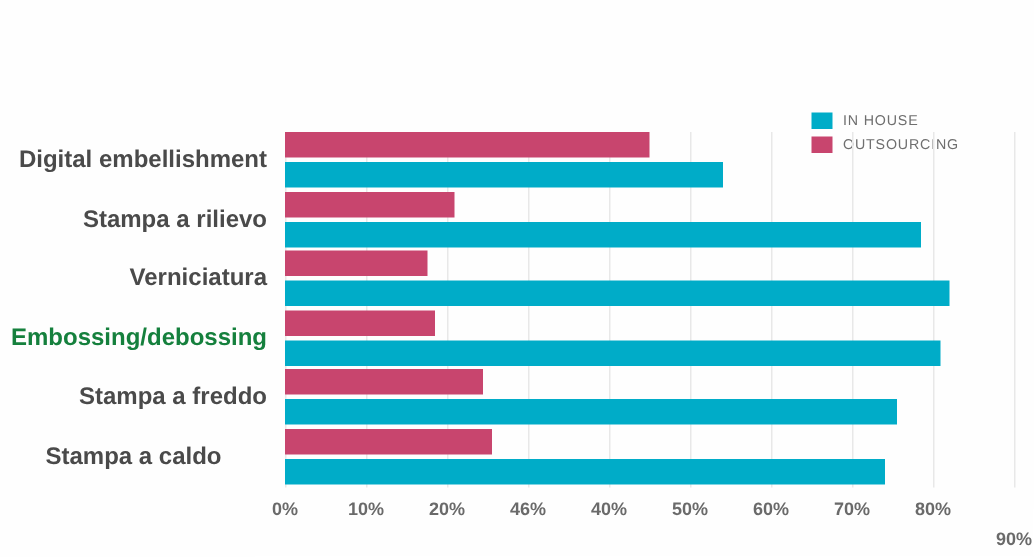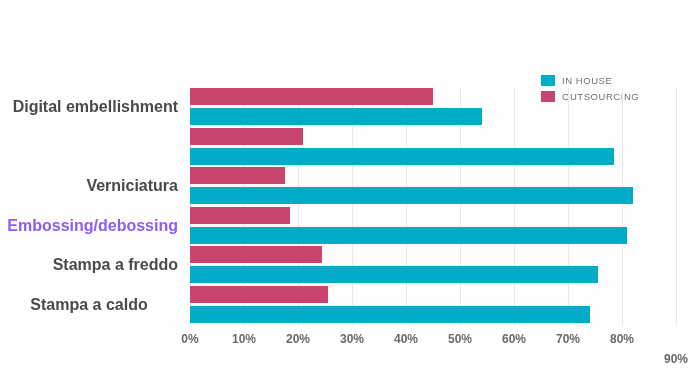--- a/index.html
+++ b/index.html
@@ -137,22 +137,23 @@
       <span class="legend-label">IN HOUSE</span>
     </div>
     <div class="legend-item">
       <span class="legend-swatch" style="background: rgb(200, 69, 110);"></span>
       <span class="legend-label">OUTSOURCING</span>
     </div>
   </div>
 
   <div class="cat-labels">
       <div class="cat-label" style="color: rgb(74, 74, 74); top: 12px;">Digital embellishment</div>
+      <div class="cat-label" style="color: rgb(74, 74, 74); top: 51.5px;">Stampa a rilievo</div>
       <div class="cat-label" style="color: rgb(74, 74, 74); top: 91px;">Verniciatura</div>
-      <div class="cat-label" style="color: #8b5cf6; top: 130.5px;">Embossing/debossing</div>
+      <div class="cat-label" style="color: #15803d; top: 130.5px;">Embossing/debossing</div>
       <div class="cat-label" style="color: rgb(74, 74, 74); top: 170px; margin-left: 36px;">Stampa a freddo</div>
       <div class="cat-label" style="color: rgb(74, 74, 74); top: 209.5px; text-align: center;">Stampa a caldo</div>
     </div>
 
   <div class="plot">
     <div class="gridlines">
         <div class="gridline" style="left: 0px; background: rgb(232, 232, 232);"></div>
         <div class="gridline" style="left: 54px; background: rgb(232, 232, 232);"></div>
         <div class="gridline" style="left: 108px; background: rgb(232, 232, 232);"></div>
         <div class="gridline" style="left: 162px; background: rgb(232, 232, 232);"></div>
@@ -188,21 +189,21 @@
           <div class="bar outsourcing" style="width: 137.7px; background: rgb(200, 69, 110);"></div>
           <div class="bar inhouse" style="width: 399.6px; background: rgb(0, 172, 200);"></div>
         </div>
       </div>
   </div>
 
   <div class="xaxis">
       <div class="xtick" style="color: rgb(106, 106, 106); left: 0px;">0%</div>
       <div class="xtick" style="color: rgb(106, 106, 106); left: 54px;">10%</div>
       <div class="xtick" style="color: rgb(106, 106, 106); left: 108px;">20%</div>
-      <div class="xtick" style="color: rgb(106, 106, 106); left: 162px;">30%</div>
+      <div class="xtick" style="color: rgb(106, 106, 106); left: 162px;">46%</div>
       <div class="xtick" style="color: rgb(106, 106, 106); left: 216px;">40%</div>
       <div class="xtick" style="color: rgb(106, 106, 106); left: 270px;">50%</div>
       <div class="xtick" style="color: rgb(106, 106, 106); left: 324px;">60%</div>
       <div class="xtick" style="color: rgb(106, 106, 106); left: 378px;">70%</div>
       <div class="xtick" style="color: rgb(106, 106, 106); left: 432px;">80%</div>
       <div class="xtick" style="color: rgb(106, 106, 106); left: 486px; margin-top: 20px;">90%</div>
     </div>
 
 </div>
 

